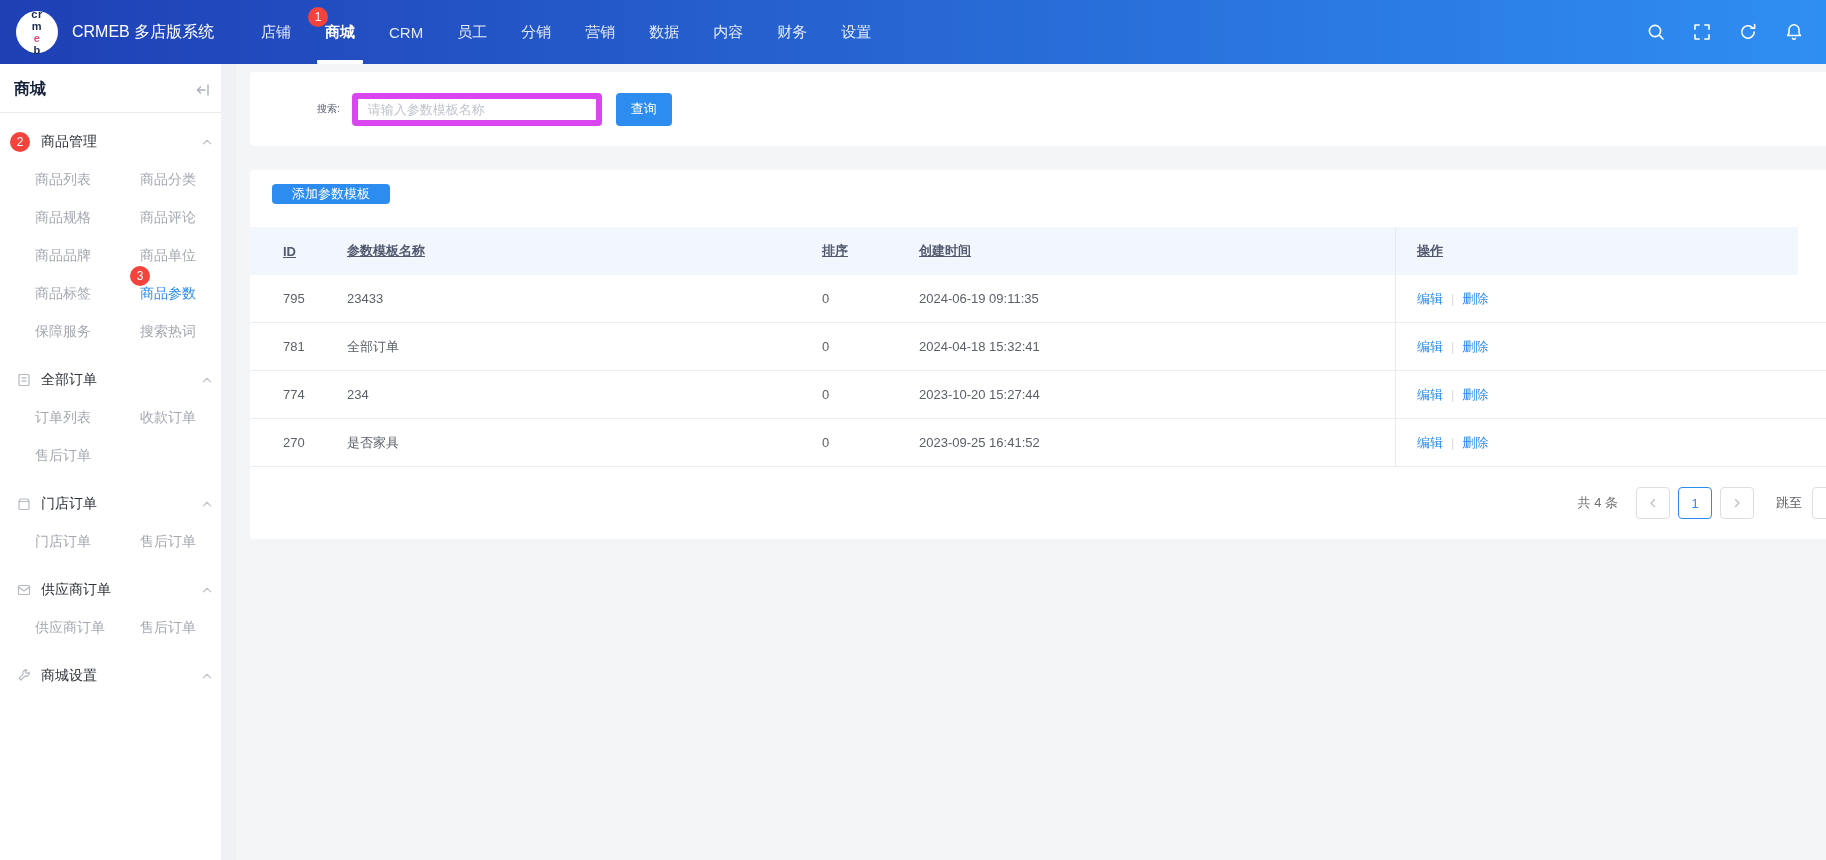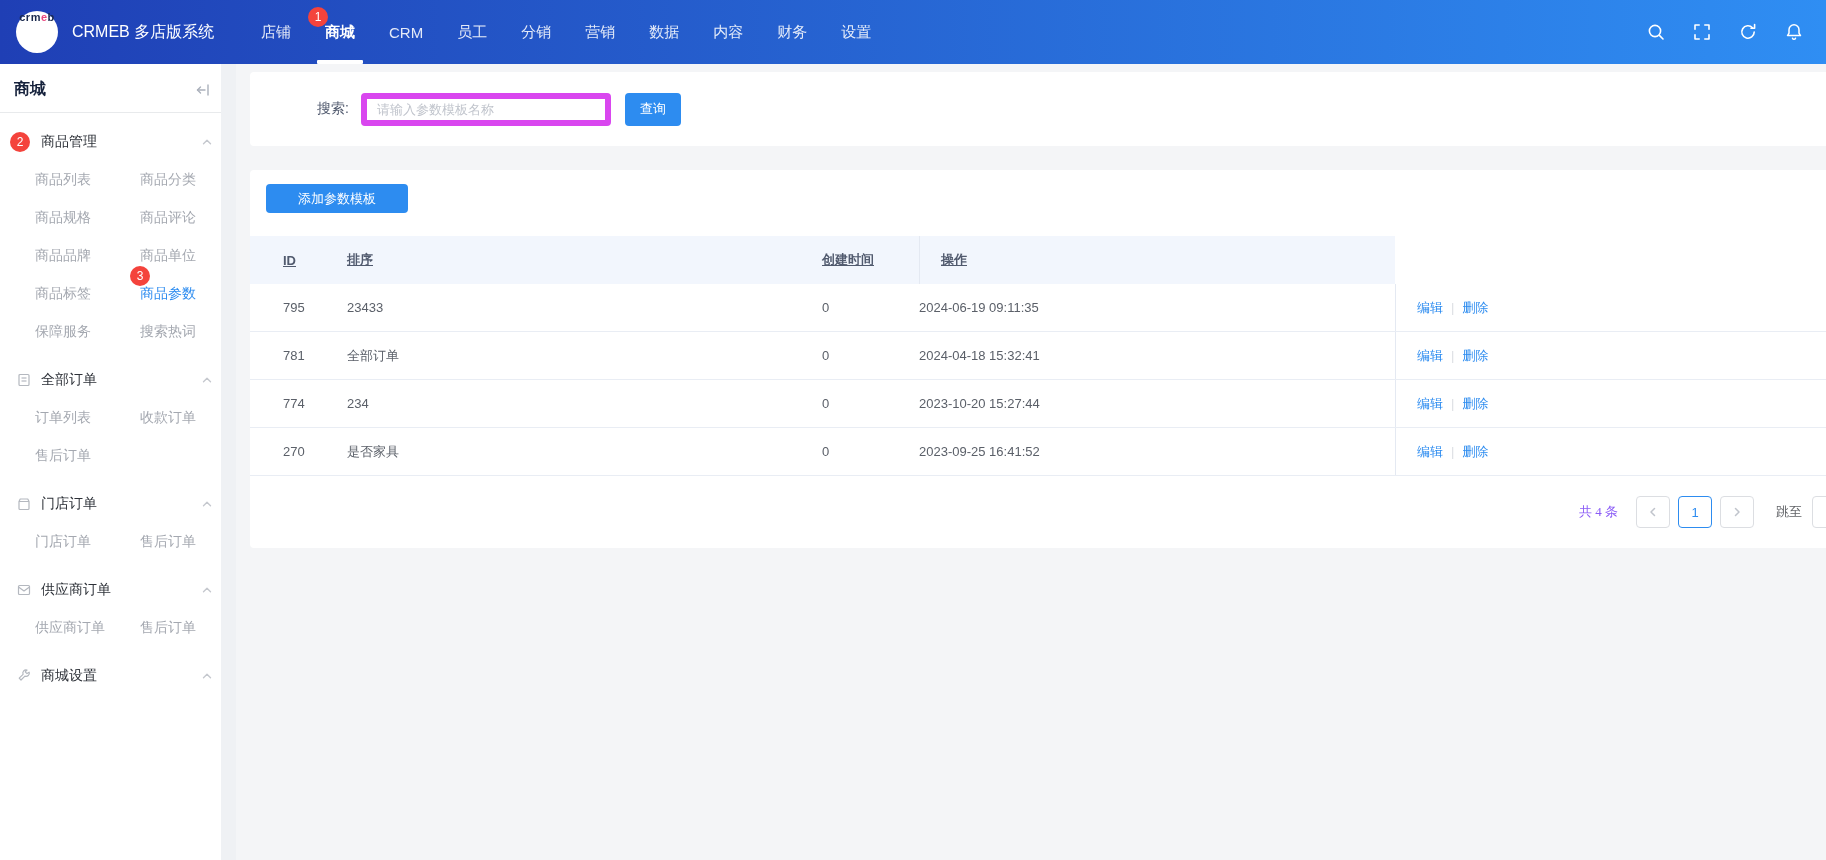--- a/index.html
+++ b/index.html
@@ -5,21 +5,21 @@
   * { margin:0; padding:0; box-sizing:border-box; }
   html,body { width:1826px; height:860px; overflow:hidden;
     font-family:"Liberation Sans","DejaVu Sans",sans-serif; background:#f4f5f7; }
 
   
   .topbar { position:absolute; left:0; top:0; width:1826px; height:64px;
     background:linear-gradient(90deg,#1f3fb5 0%,#2f8ef3 100%);
     display:flex; align-items:center; color:#fff; z-index:30; }
   .logo-wrap { display:flex; align-items:center; gap:14px; padding-left:16px; width:220px; flex:0 0 auto; }
   .logo-circle { width:42px; height:42px; border-radius:50%; background:#fff; display:flex;
-    align-items:flex-start; justify-content:center; font-weight:bold; font-size:11px; color:#1b2a4e; letter-spacing:.5px; }
+    align-items:center; justify-content:center; font-weight:bold; font-size:11px; color:#1b2a4e; letter-spacing:.5px;flex-direction:column; }
   .logo-circle .pink { color:#e8487e; }
   .brand { font-size:16px; color:#fff; white-space:nowrap; }
   .nav-items { display:flex; align-items:stretch; height:64px; margin-left:24px; }
   .nav-item { position:relative; display:flex; align-items:center; padding:0 17px;
     font-size:15px; color:rgba(255,255,255,.88); cursor:pointer; }
   .nav-item.active { color:#fff; font-weight:bold; }
   .nav-item.active::after { content:""; position:absolute; left:50%; transform:translateX(-50%);
     bottom:0; width:46px; height:4px; background:#fff; border-radius:1px; }
   .nav-badge { position:absolute; top:7px; left:calc(50% - 32px); min-width:20px; height:20px;
     border-radius:10px; background:var(--badge,#f4433c); color:#fff; font-size:12px; font-weight:normal;
@@ -52,44 +52,44 @@
     font-size:14px; color:#a4a8b0; cursor:pointer; text-decoration:none; }
   .s-item.active { color:var(--accent,#2d8cf0); }
   .s-item .item-badge { position:absolute; left:-10px; top:-9px; min-width:20px; height:20px;
     border-radius:10px; background:var(--badge,#f4433c); color:#fff; font-size:12px;
     display:flex; align-items:center; justify-content:center; padding:0 5px; }
 
   
   .main { position:absolute; left:236px; top:64px; width:1590px; height:796px; background:#f4f5f7; }
   .card { background:#fff; border-radius:4px 0 0 4px; margin-left:14px; width:1576px; }
   .search-card { margin-top:8px; height:74px; display:flex; align-items:center; }
-  .search-label { font-size:14px; color:#515a6e; margin-left:67px; }
+  .search-label { font-size:10px; color:#515a6e; margin-left:67px; }
   .search-input { margin-left:12px; width:250px; height:33px; border:6px solid #d946ef; border-radius:4px;
     padding:0 10px; font-size:13px; color:#515a6e; outline:none;
     font-family:"Liberation Sans","DejaVu Sans",sans-serif; }
   .search-input::placeholder { color:#c0c4cc; }
   .btn-primary { background:var(--accent,#2d8cf0); color:#fff; border:none; border-radius:4px;
     font-size:13px; cursor:pointer; font-family:Liberation Sans, sans-serif; }
   .search-btn { margin-left:14px; width:56px; height:33px; }
   .table-card { margin-top:24px; padding-top:14px; padding-bottom:20px; }
-  .add-btn { margin-left:16px; height:29px; padding:0 32px; }
+  .add-btn { margin-left:22px; height:20px; padding:0 20px; }
   .table-wrap { margin-top:23px; }
   .t-row { display:grid; grid-template-columns:64px 475px 97px 476px 403px 28px;
     padding-left:33px; height:48px; align-items:center; }
   .t-head .t-cell { background:#f2f6fd; height:48px; display:flex; align-items:center;
     font-size:13px; color:#515a6e; font-weight:bold;text-decoration:underline; }
   .t-head .t-gutter { background:#fff; height:48px; }
   .t-head { padding-left:0; }
   .t-head .t-pad { background:#f2f6fd; height:48px; }
   .t-body-row { border-bottom:1px solid #e9edf4; font-size:13px; color:#5b6069; }
   .t-cell.actions, .t-head .t-cell.actions { border-left:1px solid #e4e9f2; padding-left:21px; height:100%; display:flex; align-items:center; }
   .t-link { color:var(--accent,#2d8cf0); text-decoration:none; font-size:13px; cursor:pointer; }
   .t-sep { color:#dcdee2; margin:0 8px; }
   .pagination { display:flex; align-items:center; justify-content:flex-end; margin-top:20px; padding-right:0; }
-  .pg-total { font-size:13px; color:#8b5cf6; margin-right:18px;font-family:Liberation Serif, serif; }
+  .pg-total { font-size:13px; color:#737373; margin-right:18px; }
   .pg-btn { width:34px; height:32px; border:1px solid #dcdee2; border-radius:4px; background:#fff;
     display:flex; align-items:center; justify-content:center; color:#c0c4cc; margin-right:8px; cursor:pointer; }
   .pg-btn svg { width:12px; height:12px; }
   .pg-page { width:34px; height:32px; border:1px solid var(--accent,#2d8cf0); border-radius:4px; background:#fff;
     display:flex; align-items:center; justify-content:center; color:var(--accent,#2d8cf0);
     font-size:13px; margin-right:8px; cursor:pointer; }
   .pg-jump-label { font-size:13px; color:#606266; margin:0 10px 0 14px; }
   .pg-jump-input { width:44px; height:32px; border:1px solid #dcdee2; border-radius:4px;
     padding:0 8px; font-size:13px; color:#606266; outline:none; margin-right:-30px;
     font-family:"Liberation Sans","DejaVu Sans",sans-serif; }
@@ -296,20 +296,21 @@
     <button class="btn-primary search-btn">查询</button>
   </div>
 
   <div class="card table-card">
     <button class="btn-primary add-btn">添加参数模板</button>
 
     <div class="table-wrap">
       <div class="t-row t-head" id="table-head" style="grid-template-columns: 33px 64px 475px 97px 476px 403px 28px;">
           <div class="t-pad"></div>
           <div class="t-cell ">ID</div>
+          <div class="t-cell ">参数模板名称</div>
           <div class="t-cell ">排序</div>
           <div class="t-cell ">创建时间</div>
           <div class="t-cell actions">操作</div>
           <div class="t-gutter"></div>
         </div>
       <div id="table-body">
           <div class="t-row t-body-row">
             <div class="t-cell">795</div>
             <div class="t-cell">23433</div>
             <div class="t-cell">0</div>

